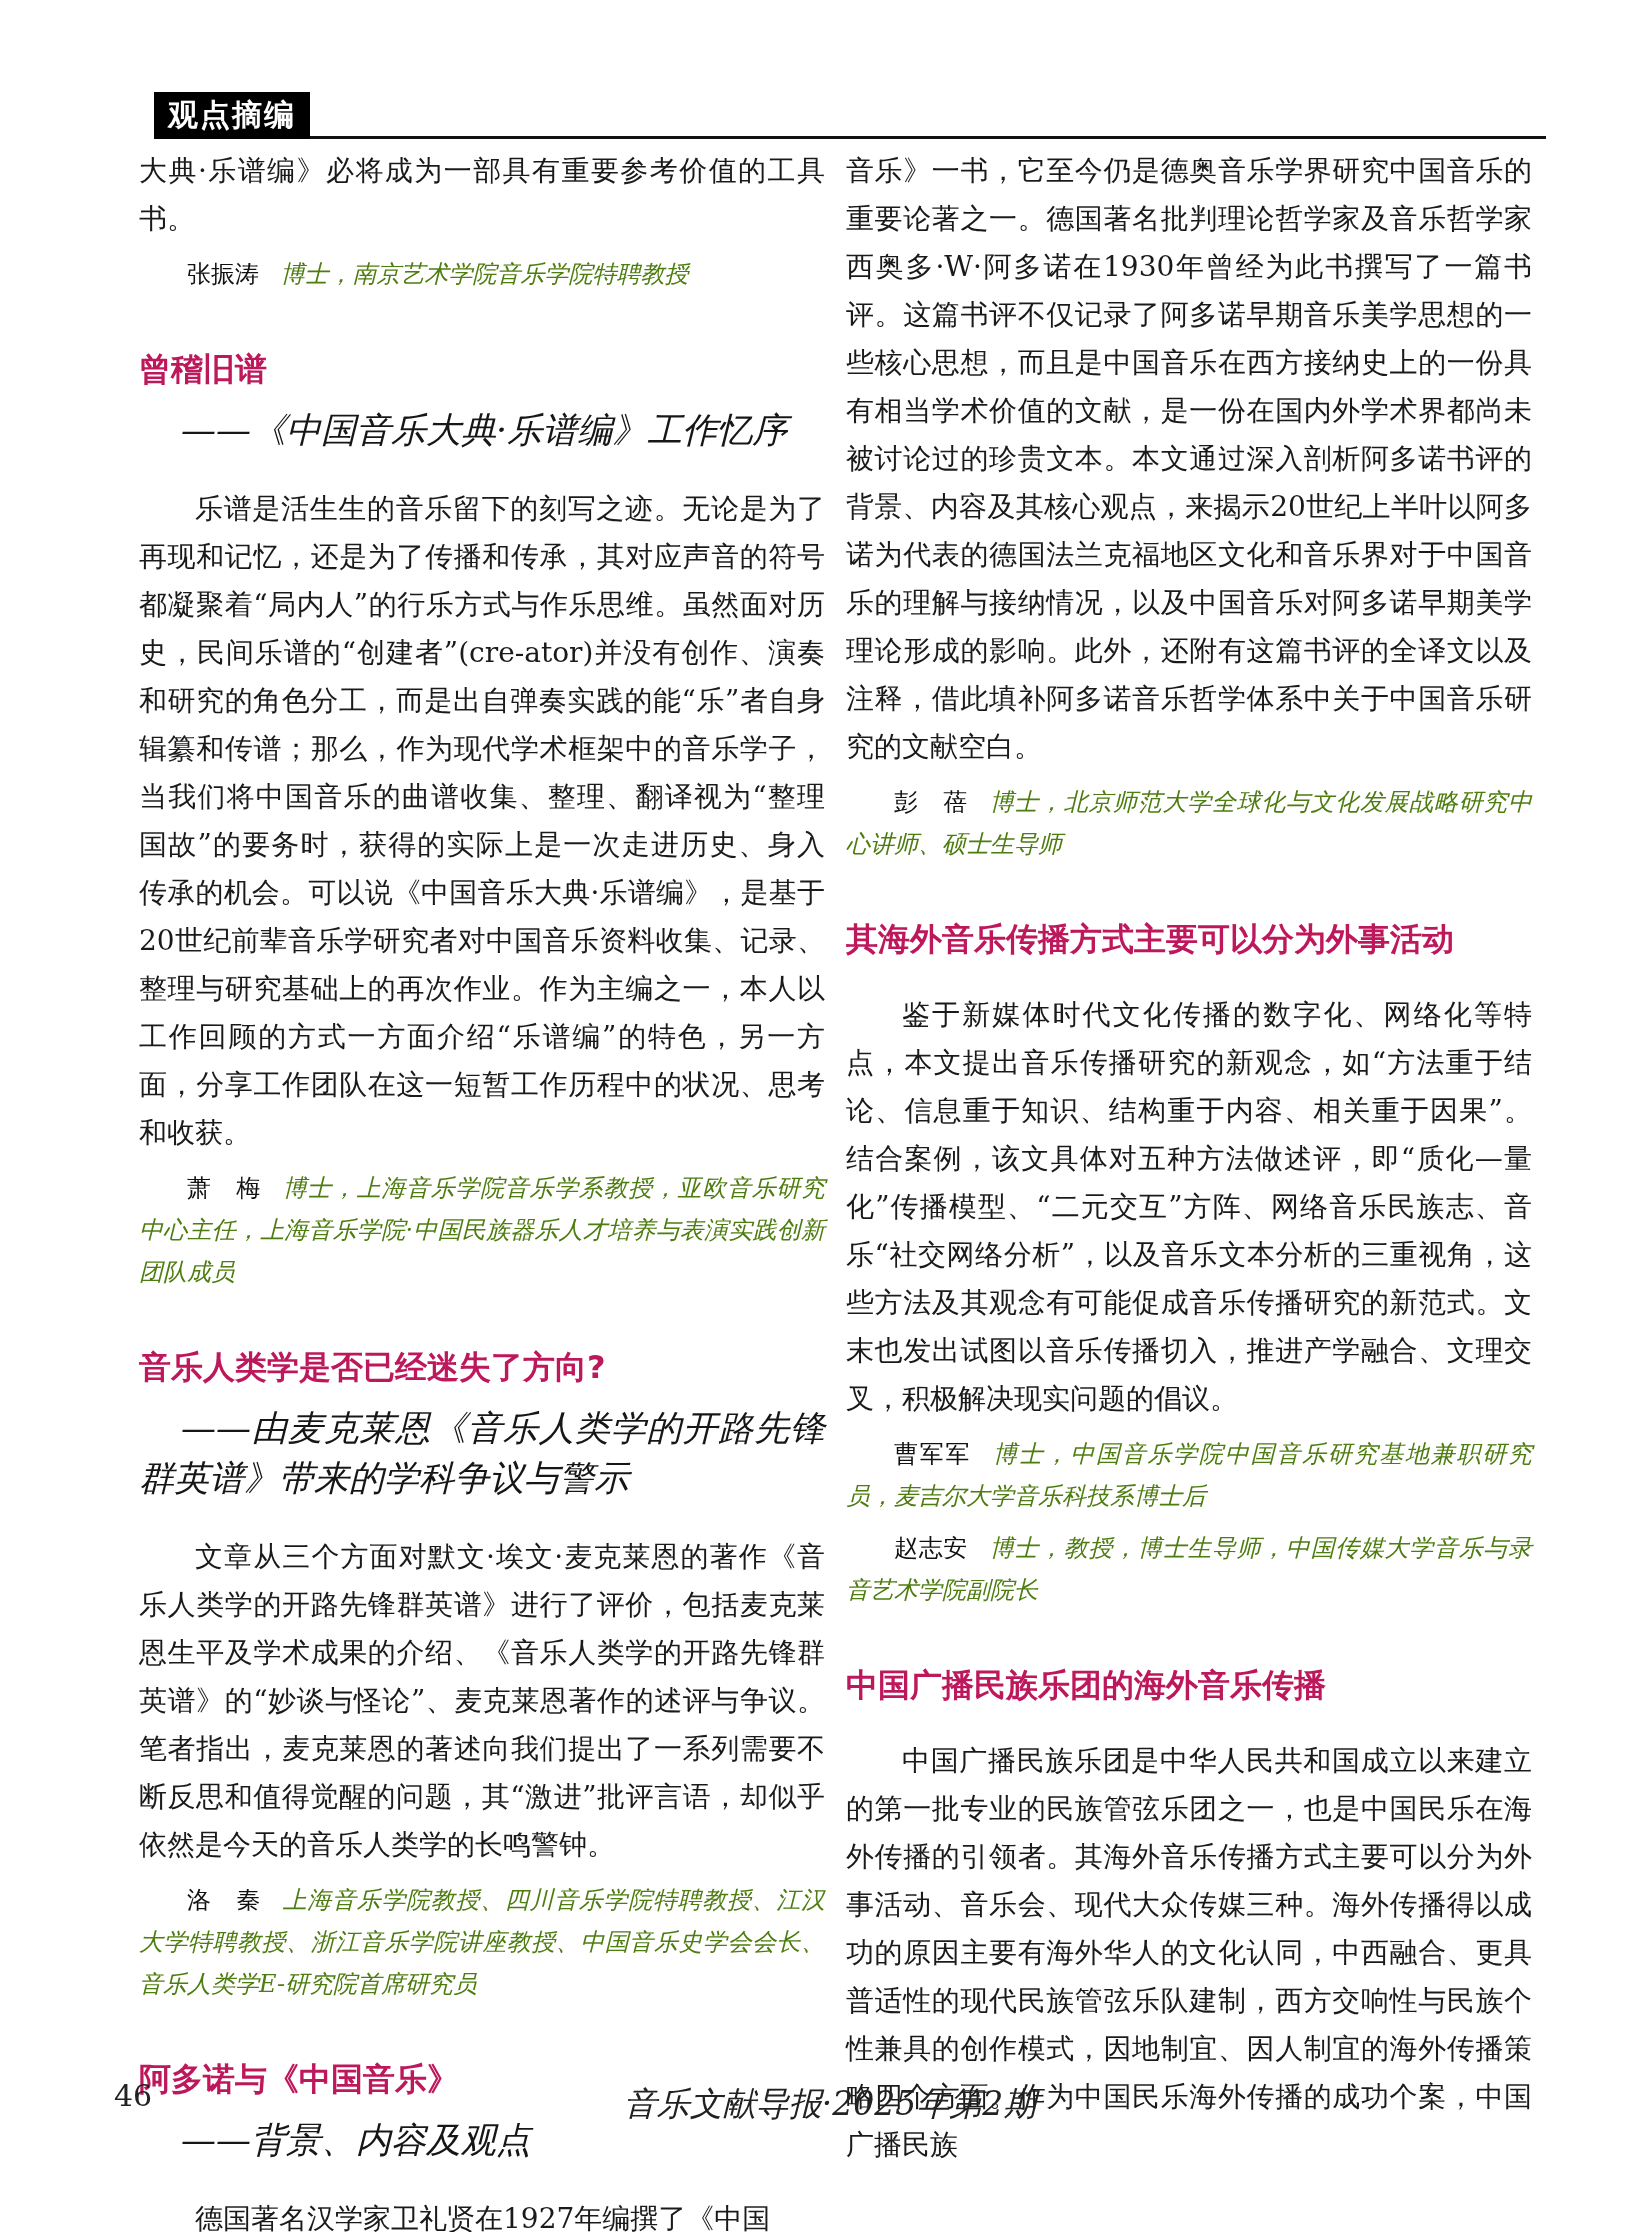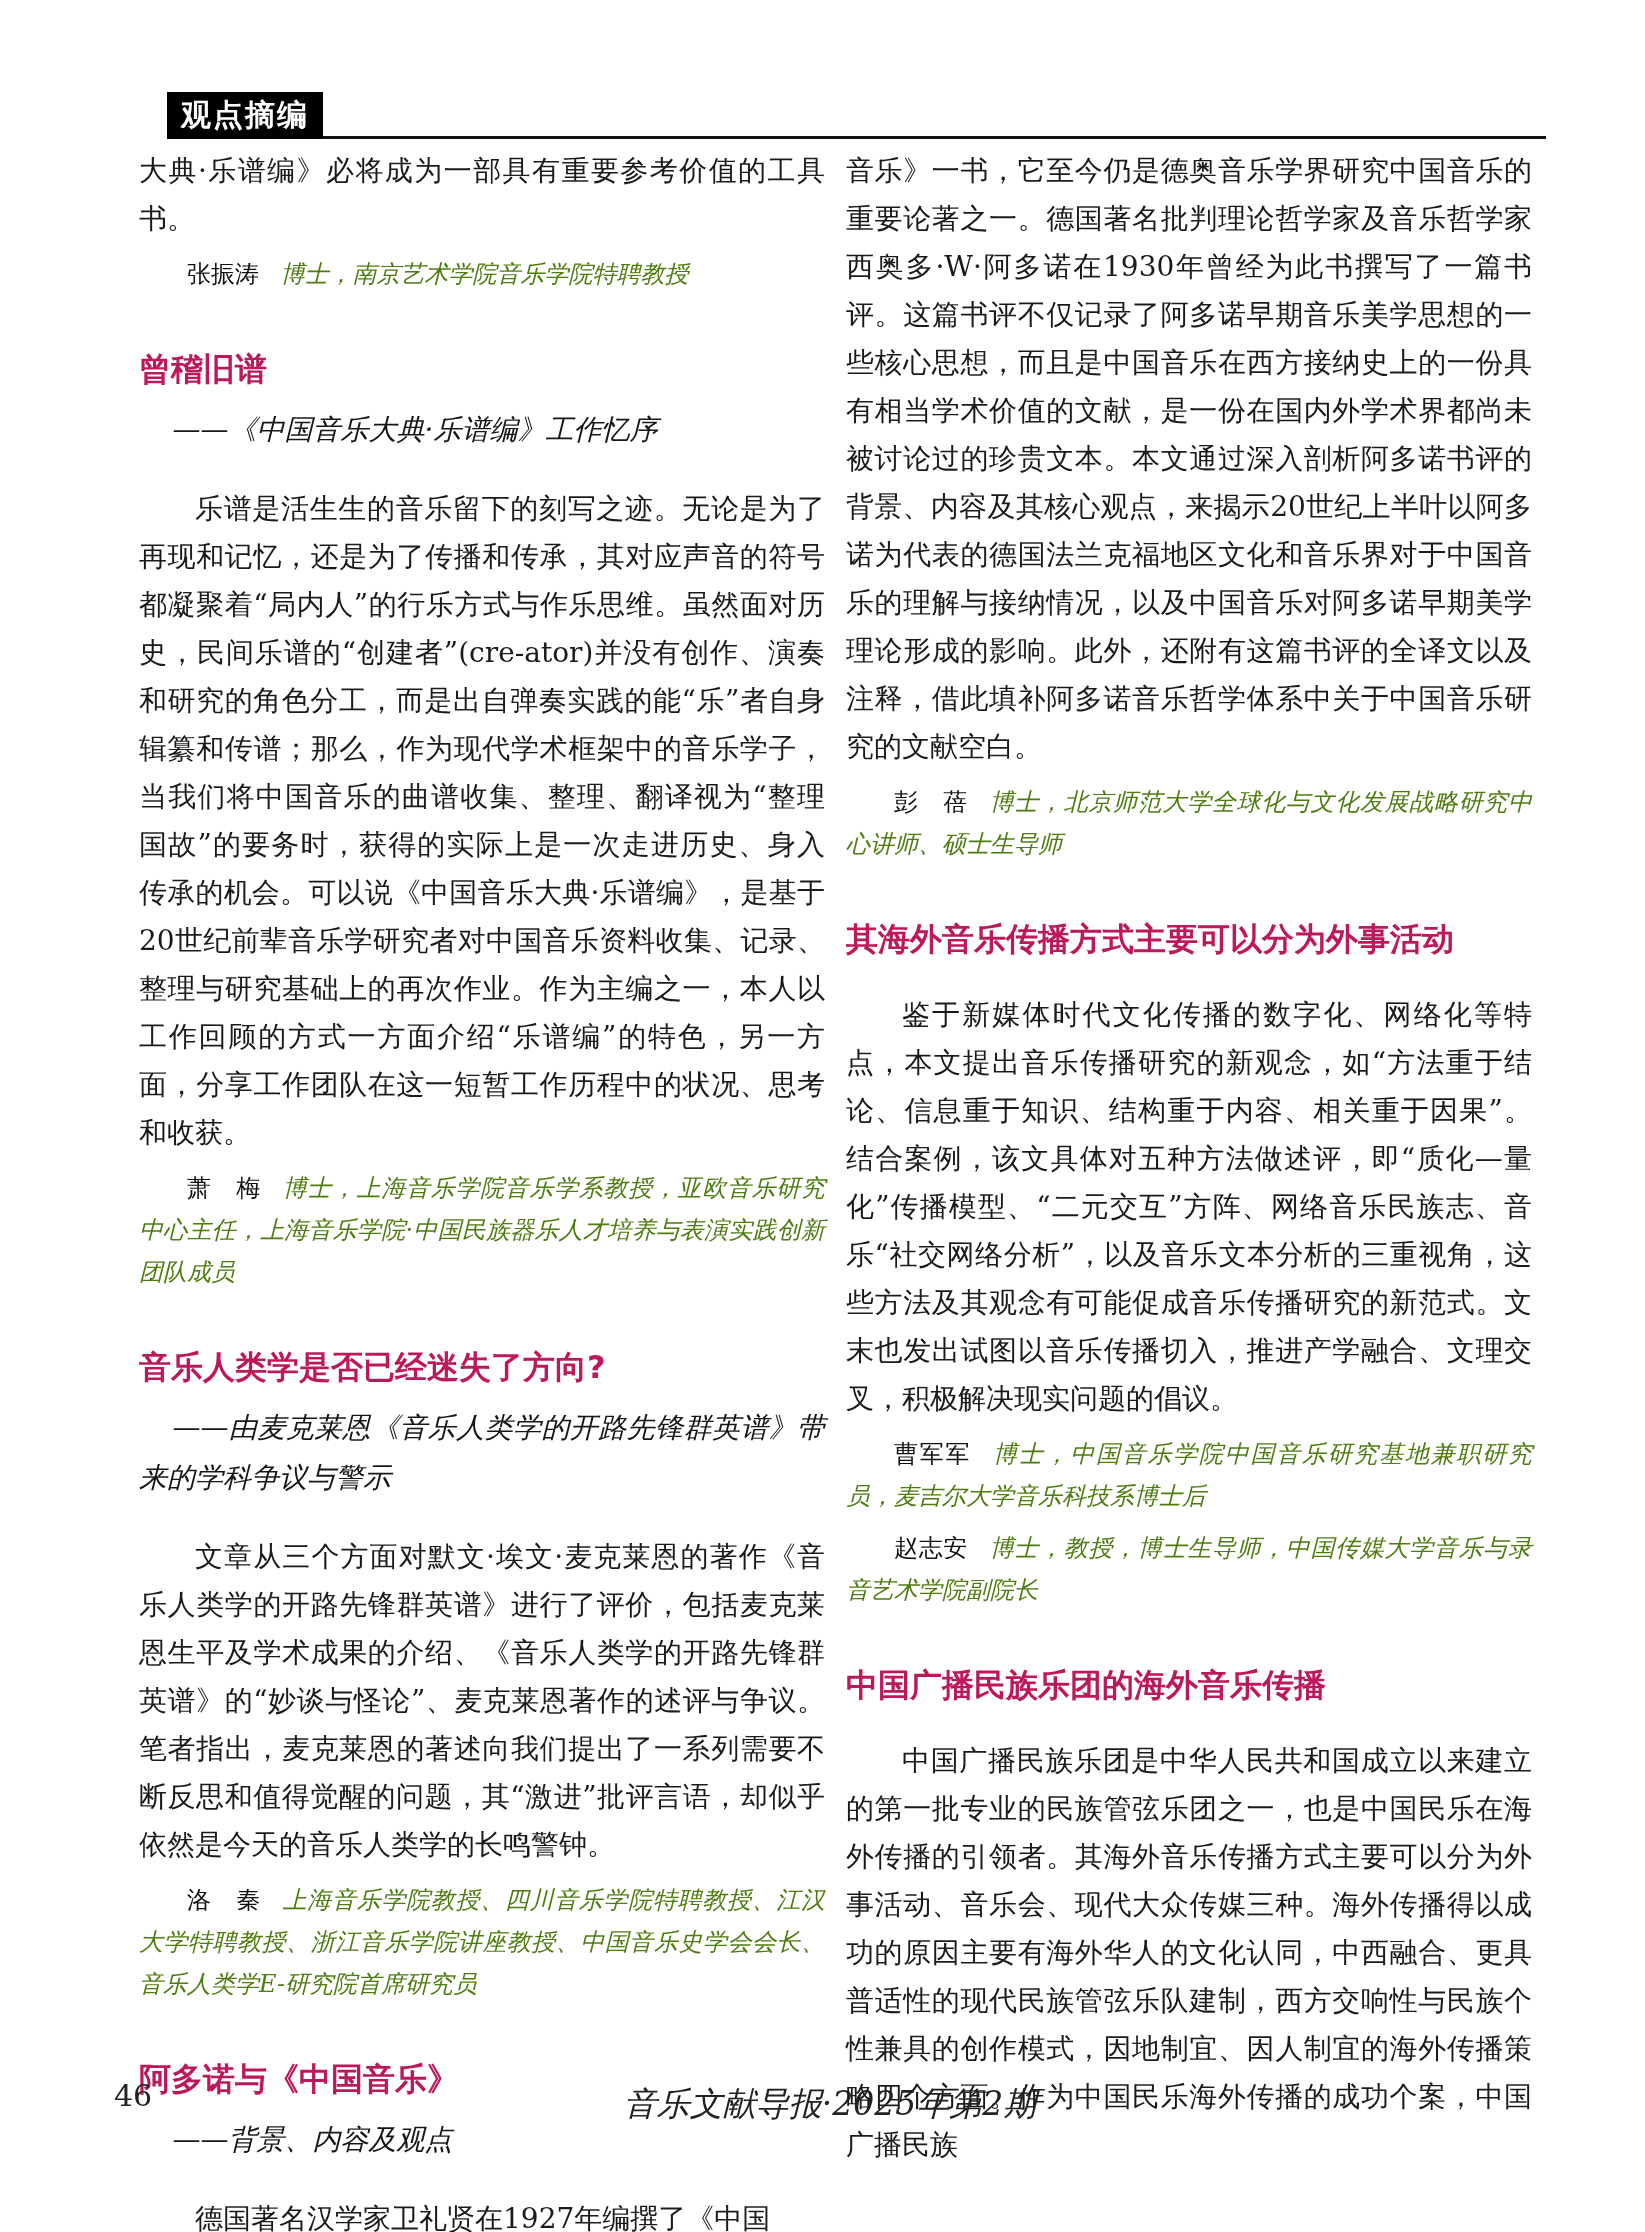--- a/index.html
+++ b/index.html
@@ -8,21 +8,21 @@
     width:1646px;height:2233px;
     margin:0 auto;
     background:#ffffff;
     box-sizing:border-box;
     overflow:hidden;
     color:#1a1a1a;
     font-family:"DejaVu Serif","Liberation Serif",serif;
   }
   
   .page-header{
-    position:absolute;top:92px;left:167px;right:100px;
+    position:absolute;top:92px;left:154px;right:100px;
     display:flex;align-items:flex-end;
   }
   .badge{
     background:#000;color:#fff;
     font-family:"DejaVu Sans","Liberation Sans",sans-serif;
     font-weight:bold;font-size:30px;line-height:1;
     padding:8px 14px 9px 14px;
     letter-spacing:2px;
     flex:0 0 auto;
   }
@@ -54,21 +54,21 @@
     font-weight:normal;font-style:normal;
     margin-right:0.9em;color:#111;
   }
   .author-affil{font-style:italic;color:#4d7c0f;}
   .art-title{
     font-family:"DejaVu Sans","Liberation Sans",sans-serif;
     font-weight:bold;font-size:32px;line-height:44px;
     margin:52px 0 14px 0;color:#be185d;
   }
   .art-subtitle{
-    font-size:28px;line-height:50px;
+    font-size:35px;line-height:50px;
     font-style:italic;font-weight:500;
     text-indent:1.2em;
     margin:0 0 8px 0;color:#161616;
     text-align:justify;
   }
   
   .page-footer{
     position:absolute;top:2078px;left:114px;right:100px;height:50px;
   }
   .pageno{

